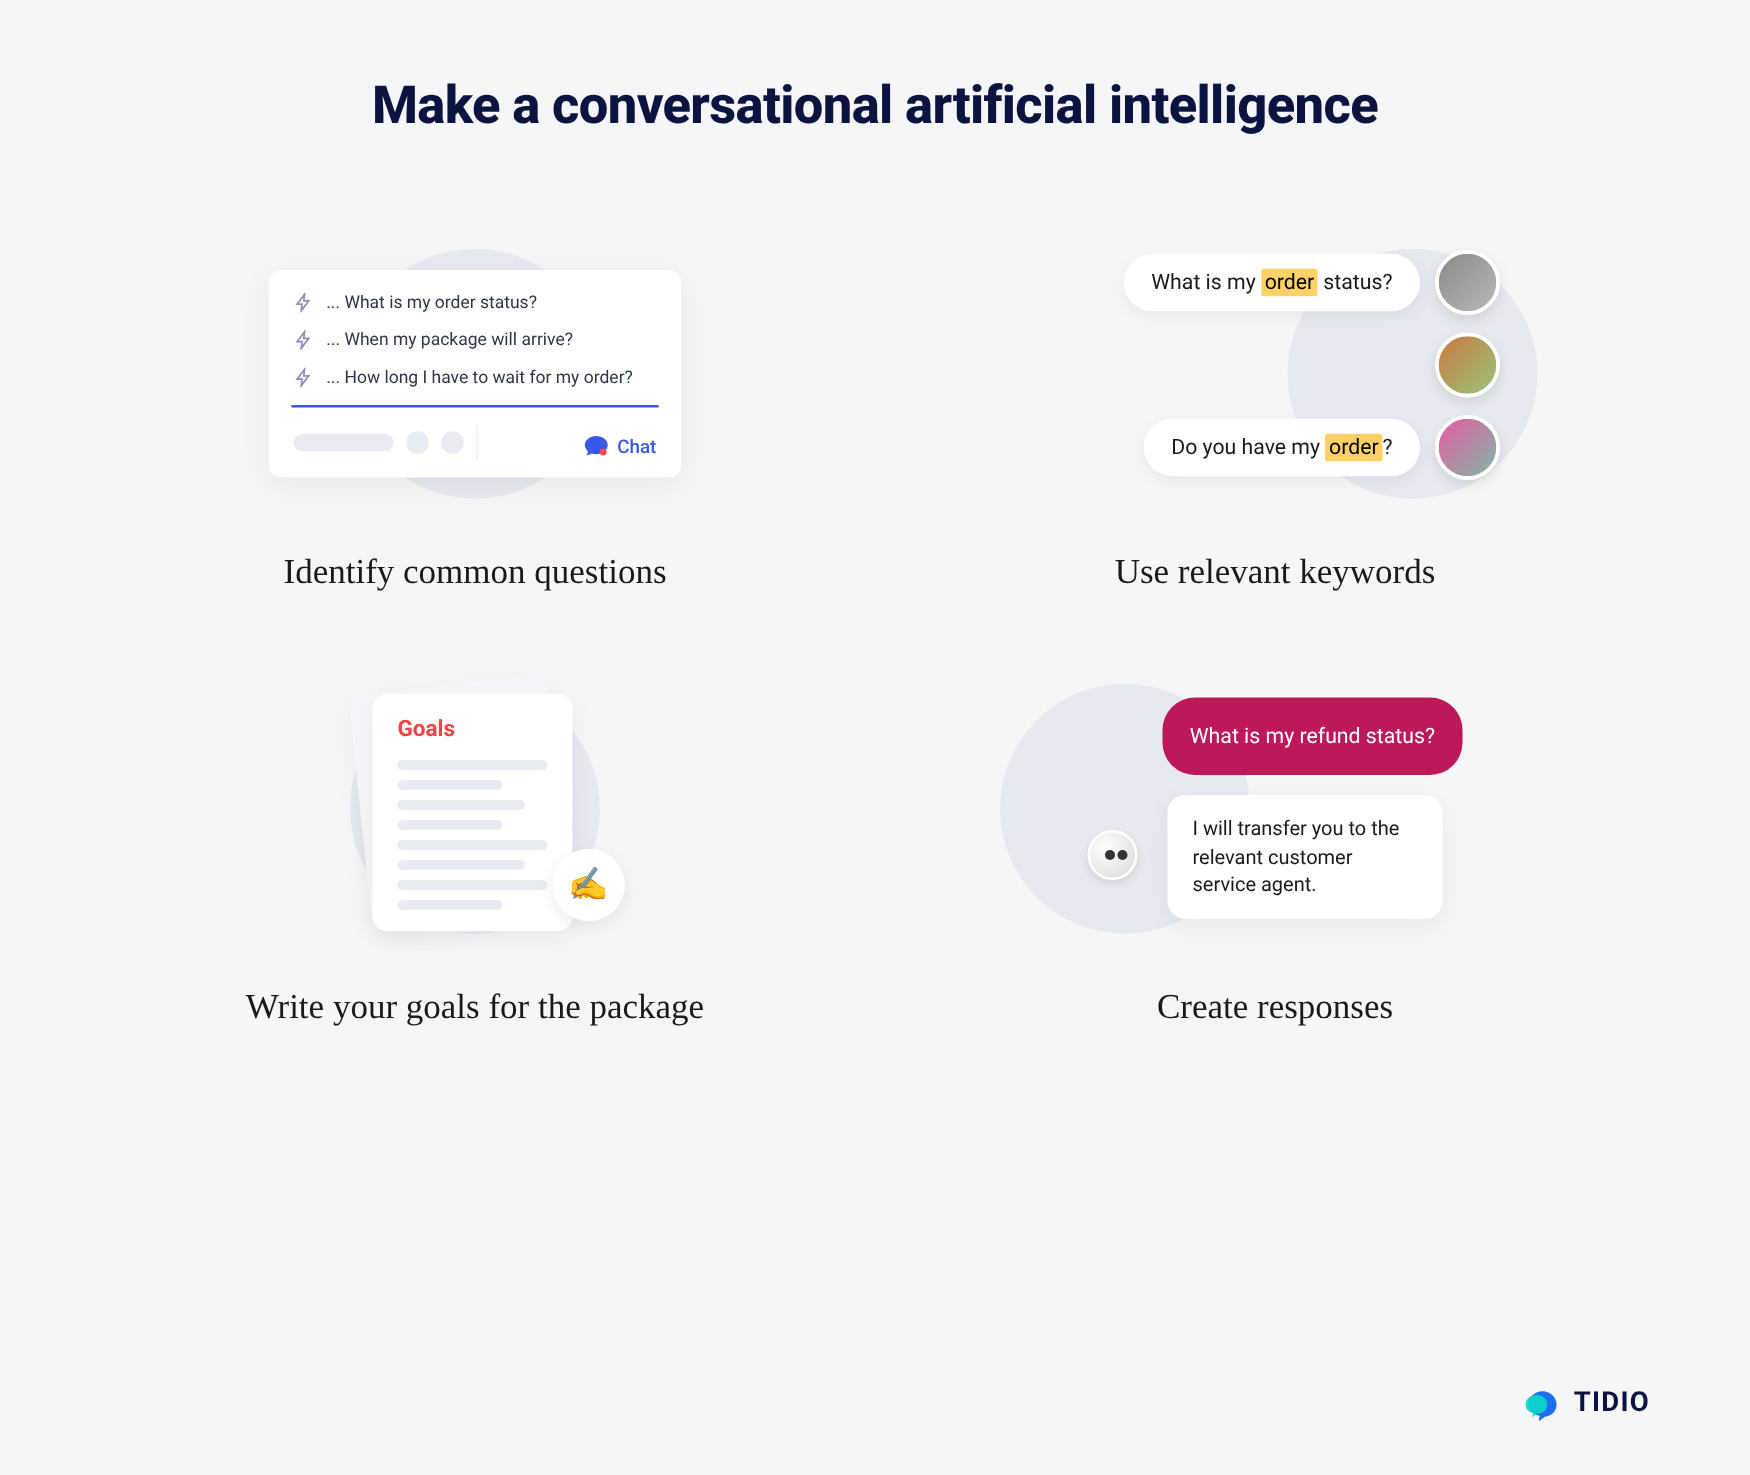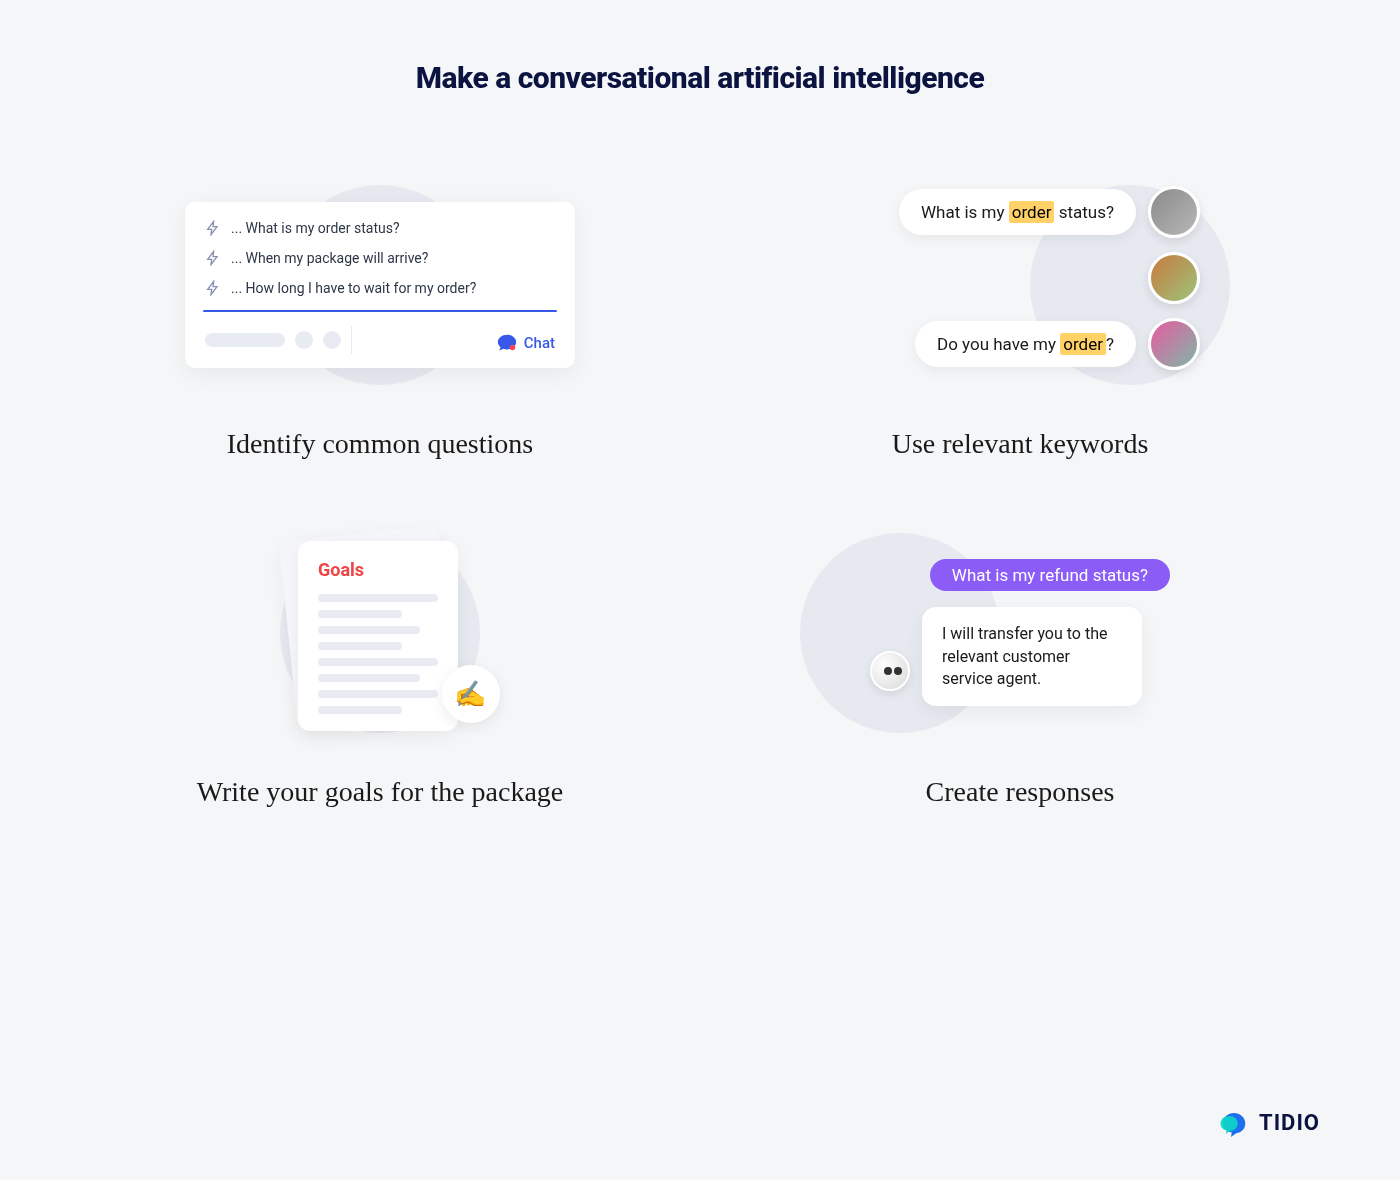--- a/index.html
+++ b/index.html
@@ -5,21 +5,21 @@
     * { margin: 0; padding: 0; box-sizing: border-box; }
     body {
       width: 1400px;
       height: 1180px;
       background: #f5f6f8;
       font-family: -apple-system, BlinkMacSystemFont, "Segoe UI", Roboto, sans-serif;
       position: relative;
       padding: 60px 100px;
     }
     .main-title {
-      font-size: 30px;
+      font-size: 42px;
       font-weight: 800;
       color: #0b1340;
       text-align: center;
       margin-bottom: 80px;
       letter-spacing: -0.5px;
     }
     .grid {
       display: grid;
       grid-template-columns: 1fr 1fr;
       gap: 60px 80px;
@@ -51,21 +51,21 @@
       height: 200px;
       border-radius: 50%;
       background: #e6e9ef;
       z-index: 0;
     }
     
     .questions-card {
       background: #fff;
       border-radius: 10px;
       padding: 18px 20px 14px;
-      width: 390px;
+      width: 330px;
       box-shadow: 0 6px 24px rgba(0,0,0,0.06);
       position: relative;
       z-index: 1;
     }
     .q-row {
       display: flex;
       align-items: center;
       gap: 10px;
       font-size: 14px;
       color: #2d3748;
@@ -210,33 +210,33 @@
       justify-content: center;
       font-size: 26px;
     }
     
     .resp-wrap {
       position: relative;
       width: 300px;
       z-index: 1;
     }
     .resp-blue {
-      background: #8b5cf6;
+      background: #be185d;
       color: #fff;
       border-radius: 26px;
-      padding: 6px 22px;
+      padding: 21px 22px;
       font-size: 17px;
       margin-left: auto;
       width: fit-content;
       margin-bottom: 16px;
     }
     .resp-row {
       display: flex;
-      align-items: center;
-      gap: 12px;
+      align-items: flex-start;
+      gap: 24px;
     }
     .bot-avatar {
       width: 40px;
       height: 40px;
       border-radius: 50%;
       background: radial-gradient(circle at 35% 35%, #fff, #d8d8d8);
       border: 2px solid #fff;
       box-shadow: 0 3px 8px rgba(0,0,0,0.1);
       margin-top: 28px;
       flex-shrink: 0;

